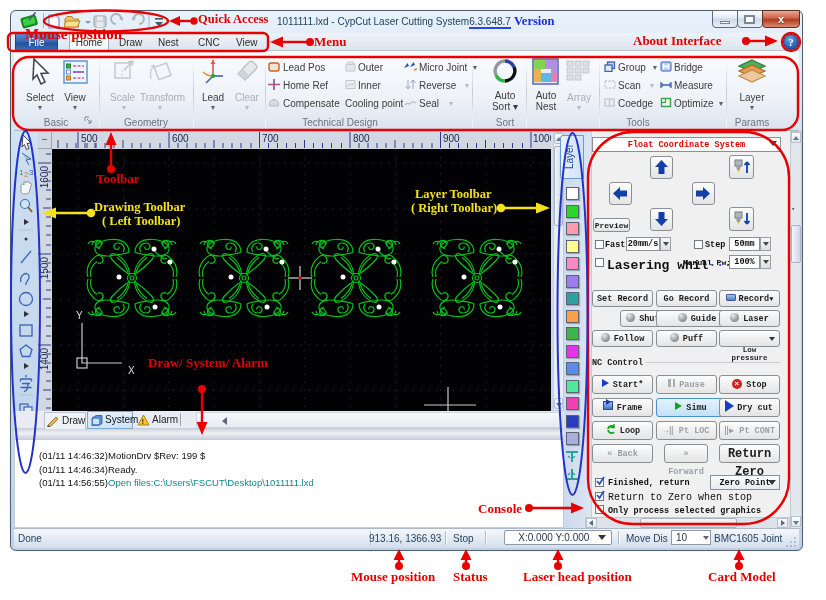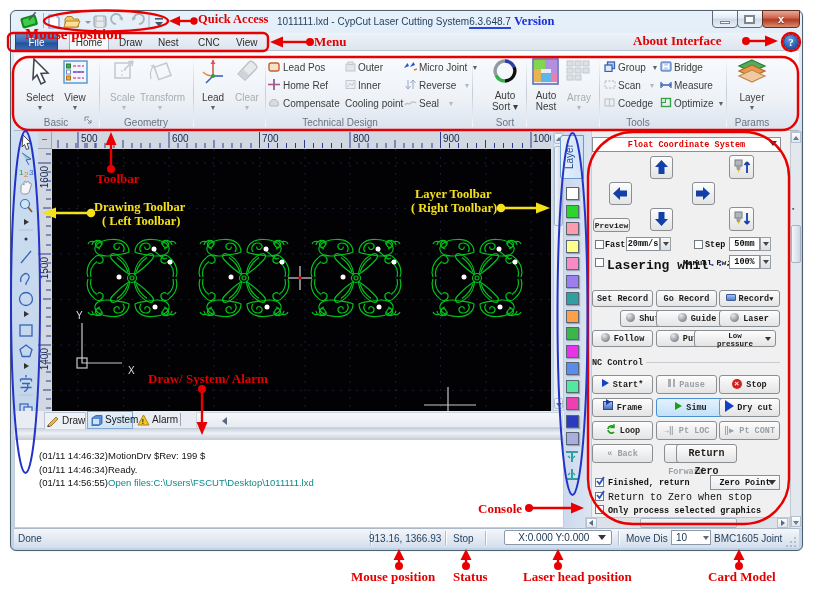--- a/index.html
+++ b/index.html
@@ -559,38 +559,38 @@
 <div class="abs" style="left:760px;top:255px;width:11px;height:14px;background:linear-gradient(#f6f7f8,#dcdfe3);border:1px solid #9aa0a8"></div>
 <div class="abs" style="left:762.5px;top:260px;width:0;height:0;border-left:3px solid transparent;border-right:3px solid transparent;border-top:4px solid #444"></div>
 <div class="btn" style="left:592px;top:290px;width:61px;height:17px;line-height:16px">Set Record</div>
 <div class="btn" style="left:656px;top:290px;width:61px;height:17px;line-height:16px">Go Record</div>
 <div class="btn" style="left:719px;top:290px;width:61px;height:17px;line-height:16px"><span style="display:inline-block;width:10px;height:7px;background:linear-gradient(#9ec2ee,#5580c8);border:1px solid #3a5a9a;border-radius:1px;margin-right:3px"></span>Record<span style="font-size:7px">▼</span></div>
 <div class="btn" style="left:620px;top:310px;width:61px;height:17px;line-height:16px"><span class="led"></span>Shutter</div>
 <div class="btn" style="left:656px;top:310px;width:82px;height:17px;line-height:16px"><span class="led"></span>Guide</div>
 <div class="btn" style="left:719px;top:310px;width:61px;height:17px;line-height:16px"><span class="led"></span>Laser</div>
 <div class="btn" style="left:592px;top:330px;width:61px;height:17px;line-height:16px"><span class="led"></span>Follow</div>
 <div class="btn" style="left:656px;top:330px;width:61px;height:17px;line-height:16px"><span class="led"></span>Puff</div>
-<div class="btn" style="left:694px;top:330px;width:82px;height:17px;font-size:7.5px;line-height:8px;padding-top:1px">Low<br>pressure<span class="abs" style="right:4px;top:6px;width:0;height:0;border-left:3.5px solid transparent;border-right:3.5px solid transparent;border-top:4.5px solid #333"></span></div>
+<div class="btn" style="left:719px;top:330px;width:61px;height:17px;font-size:7.5px;line-height:8px;padding-top:15px">Low<br>pressure<span class="abs" style="right:4px;top:6px;width:0;height:0;border-left:3.5px solid transparent;border-right:3.5px solid transparent;border-top:4.5px solid #333"></span></div>
 <div class="abs mono" style="left:592px;top:358px;font-size:8.5px;font-weight:bold;color:#222">NC Control</div>
 <div class="abs" style="left:646px;top:362px;width:134px;height:1px;background:#c8ccd2"></div>
 <div class="btn" style="left:592px;top:375px;width:61px;height:19px;line-height:18px"><span style="display:inline-block;width:0;height:0;border-top:4.5px solid transparent;border-bottom:4.5px solid transparent;border-left:7px solid #1240c8;margin-right:4px"></span>Start*</div>
 <div class="btn" style="left:656px;top:375px;width:61px;height:19px;line-height:18px;color:#9aa0a6"><span style="display:inline-block;width:2.5px;height:8px;background:#a8aeb4;margin-right:2px"></span><span style="display:inline-block;width:2.5px;height:8px;background:#a8aeb4;margin-right:4px"></span>Pause</div>
 <div class="btn" style="left:719px;top:375px;width:61px;height:19px;line-height:18px"><span style="display:inline-block;width:10px;height:10px;border-radius:50%;background:#d42020;margin-right:4px;position:relative;vertical-align:-2px"><span class="abs" style="left:2px;top:2px;color:#fff;font-size:8px;font-weight:bold;line-height:6px">×</span></span>Stop</div>
 <div class="btn" style="left:592px;top:398px;width:61px;height:19px;line-height:18px"><span style="display:inline-block;width:10px;height:9px;background:linear-gradient(#9ec2ee,#4a74c0);border:1px solid #2a4a8a;margin-right:4px;position:relative"><span class="abs" style="left:2px;top:-3px;width:0;height:0;border-top:3.5px solid transparent;border-bottom:3.5px solid transparent;border-left:5px solid #1a3aa8"></span></span>Frame</div>
 <div class="btn" style="left:656px;top:398px;width:70px;height:19px;line-height:18px;background:linear-gradient(#e4f2fd,#c3e0f8);border-color:#4a90d0"><span style="display:inline-block;width:0;height:0;border-top:4.5px solid transparent;border-bottom:4.5px solid transparent;border-left:7px solid #18a018;margin-right:4px"></span>Simu</div>
 <div class="btn" style="left:719px;top:398px;width:61px;height:19px;line-height:18px"><span style="display:inline-block;width:0;height:0;border-top:4.5px solid transparent;border-bottom:4.5px solid transparent;border-left:7px solid #fff;margin-right:4px;position:relative"><span class="abs" style="left:-8.5px;top:-6px;width:0;height:0;border-top:6px solid transparent;border-bottom:6px solid transparent;border-left:9px solid #1240c8"></span></span>Dry cut</div>
 <div class="btn" style="left:592px;top:421px;width:61px;height:19px;line-height:18px"><svg width="12" height="10" style="vertical-align:-1px;margin-right:3px">
       <path d="M3,5 a3.5,3.5 0 0 1 6,-2 M9,8 a3.5,3.5 0 0 1 -6,-2" fill="none" stroke="#18a018" stroke-width="1.8"></path>
       <path d="M9,0 v3.5 h-3.5" fill="none" stroke="#18a018" stroke-width="1.4"></path>
     </svg>Loop</div>
 <div class="btn" style="left:656px;top:421px;width:61px;height:19px;line-height:18px;color:#9aa0a6">→‖ Pt LOC</div>
 <div class="btn" style="left:719px;top:421px;width:61px;height:19px;line-height:18px;color:#9aa0a6">‖▶ Pt CONT</div>
 <div class="btn" style="left:592px;top:444px;width:61px;height:19px;line-height:18px;color:#9aa0a6">« Back</div>
 <div class="btn" style="left:664px;top:444px;width:44px;height:19px;line-height:18px;color:#9aa0a6">» Forward</div>
-<div class="btn" style="left:676px;top:444px;width:61px;height:19px;line-height:18px;font-size:10px">Return Zero</div>
+<div class="btn" style="left:719px;top:444px;width:61px;height:19px;line-height:18px;font-size:12px">Return Zero</div>
 <div class="cb" style="left:595px;top:478px;background:#fff"></div>
 <svg class="abs" style="left:595px;top:475px" width="11" height="11">
     <path d="M2,6 l2.5,3 L9,2" fill="none" stroke="#2a52c8" stroke-width="1.8"></path>
   </svg>
 <div class="abs mono" style="left:608px;top:478px;font-size:8.5px;font-weight:bold;color:#111">Finished, return</div>
 <div class="combo" style="left:710px;top:475px;width:70px;height:15px;line-height:14px;background:linear-gradient(#fbfcfd,#e8eaee);text-align:center">Zero Point</div>
 <div class="abs" style="left:768px;top:480px;width:0;height:0;border-left:4px solid transparent;border-right:4px solid transparent;border-top:5px solid #333"></div>
 <div class="cb" style="left:595px;top:492px;background:#fff"></div>
 <svg class="abs" style="left:595px;top:489px" width="11" height="11">
     <path d="M2,6 l2.5,3 L9,2" fill="none" stroke="#2a52c8" stroke-width="1.8"></path>
@@ -693,18 +693,18 @@
   <ellipse cx="25.5" cy="302" rx="14.5" ry="171"></ellipse>
   <ellipse cx="572.5" cy="314" rx="15" ry="181"></ellipse>
  </g>
 </svg>
 <div class="ann" style="left:198px;top:13px;font-size:12.5px">Quick Access</div>
 <div class="ann" style="left:314px;top:35px">Menu</div>
 <div class="ann" style="left:633px;top:34px">About Interface</div>
 <div class="ann" style="left:96px;top:172px">Toolbar</div>
 <div class="anny" style="left:94px;top:200px">Drawing Toolbar<br><span style="margin-left:8px">( Left Toolbar)</span></div>
 <div class="anny" style="left:415px;top:187px">Layer Toolbar<br><span style="margin-left:-4px">( Right Toolbar)</span></div>
-<div class="ann" style="left:148px;top:372px">Draw/ System/ Alarm</div>
+<div class="ann" style="left:148px;top:356px">Draw/ System/ Alarm</div>
 <div class="ann" style="left:478px;top:502px">Console</div>
 <div class="ann" style="left:351px;top:570px">Mouse position</div>
 <div class="ann" style="left:453px;top:570px">Status</div>
 <div class="ann" style="left:523px;top:570px">Laser head position</div>
 <div class="ann" style="left:708px;top:570px">Card Model</div>
 
 </body></html>

